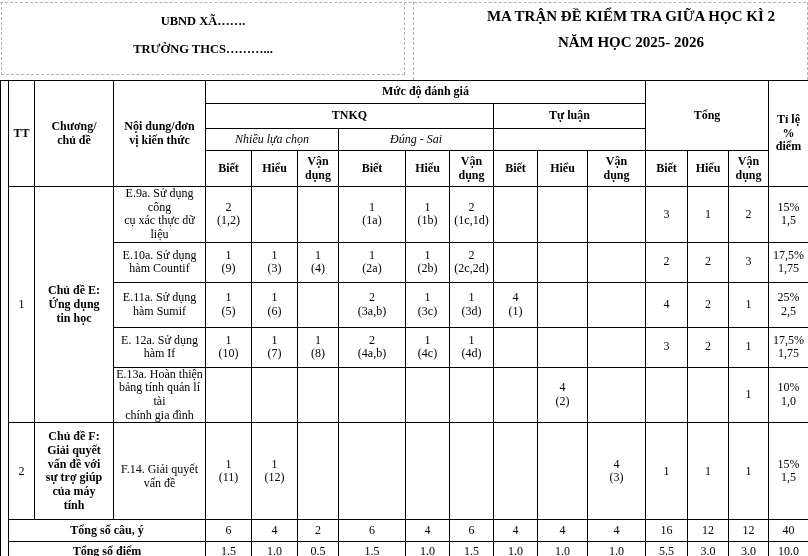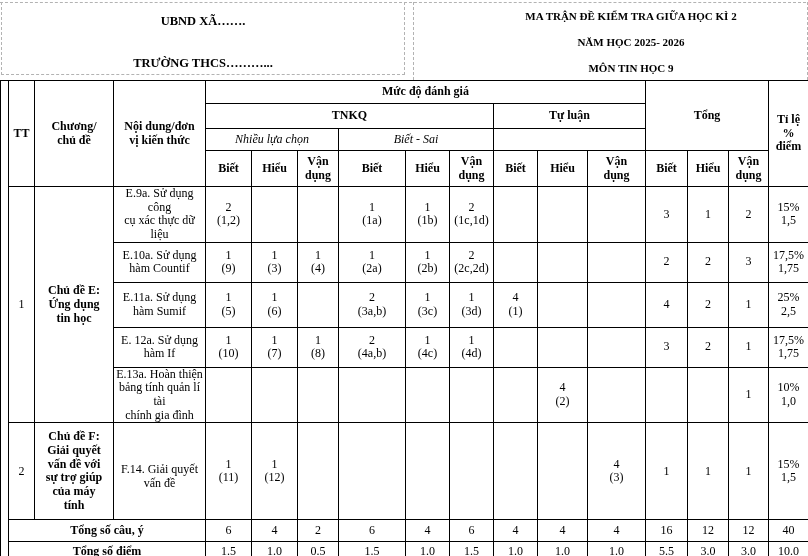--- a/index.html
+++ b/index.html
@@ -6,24 +6,24 @@
   .page{position:relative;width:808px;height:556px;background:#ffffff;
         font-family:"Liberation Serif","DejaVu Serif",serif;color:#000;overflow:hidden;}
 
   
   .hdr{position:absolute;top:0;left:0;width:688px;height:80px;}
   .hdr-top-line{position:absolute;top:2px;left:0;width:806px;height:0;border-top:1px dashed #b3b3b3;}
   .hdr-left{position:absolute;top:2px;left:1px;width:402px;height:72px;
             border-left:1px dashed #b3b3b3;border-right:1px dashed #b3b3b3;border-bottom:1px dashed #b3b3b3;
             text-align:center;font-weight:bold;font-size:12.5px;}
   .hdr-left .line{margin-top:10px;line-height:18px;}
-  .hdr-left .line + .line{margin-top:24px;}
+  .hdr-left .line + .line{margin-top:10px;}
   .hdr-right{position:absolute;top:2px;left:413px;width:393px;height:78px;
              border-left:1px dashed #b3b3b3;border-right:1px dashed #b3b3b3;
-             font-weight:bold;font-size:11px;}
+             font-weight:bold;font-size:15px;}
   .hdr-right-inner{position:absolute;left:44px;top:1px;width:346px;text-align:center;}
   .hdr-right-inner .line{line-height:26px;}
 
   
   table.matrix{position:absolute;top:80px;left:0;width:808px;border-collapse:collapse;table-layout:fixed;}
   table.matrix td{border:1px solid #000;padding:0;text-align:center;vertical-align:middle;
                   font-size:12px;line-height:1.14;overflow:hidden;}
   .pre{white-space:pre-line;}
   .b{font-weight:bold;}
   .i{font-style:italic;}
@@ -44,21 +44,20 @@
   <div class="hdr">
     <div class="hdr-top-line"></div>
     <div class="hdr-left">
       <div class="line">UBND XÃ…….</div>
       <div class="line">TRƯỜNG THCS………...</div>
     </div>
     <div class="hdr-right">
       <div class="hdr-right-inner">
         <div class="line">MA TRẬN ĐỀ KIỂM TRA GIỮA HỌC KÌ 2</div>
         <div class="line">NĂM HỌC 2025- 2026</div>
-        <div class="line">MÔN TIN HỌC 9</div>
       </div>
     </div>
   </div>
 
   <table class="matrix">
     <colgroup>
       <col style="width:8px">
         <col style="width:26px">
         <col style="width:79px">
         <col style="width:92px">
@@ -90,21 +89,21 @@
       <td rowspan="4" class="b pre">Tỉ lệ
 %
 điểm</td>
     </tr>
     <tr class="rh2">
       <td colspan="6" class="b">TNKQ</td>
       <td colspan="3" class="b">Tự luận</td>
     </tr>
     <tr class="rh3">
       <td colspan="3" class="i">Nhiều lựa chọn</td>
-      <td colspan="3" class="i">Biết - Sai</td>
+      <td colspan="3" class="i">Đúng - Sai</td>
       <td colspan="3"></td>
     </tr>
     <tr class="rh4">
       <td class="b">Biết</td>
       <td class="b">Hiểu</td>
       <td class="b pre">Vận
 dụng</td>
       <td class="b">Biết</td>
       <td class="b">Hiểu</td>
       <td class="b pre">Vận

